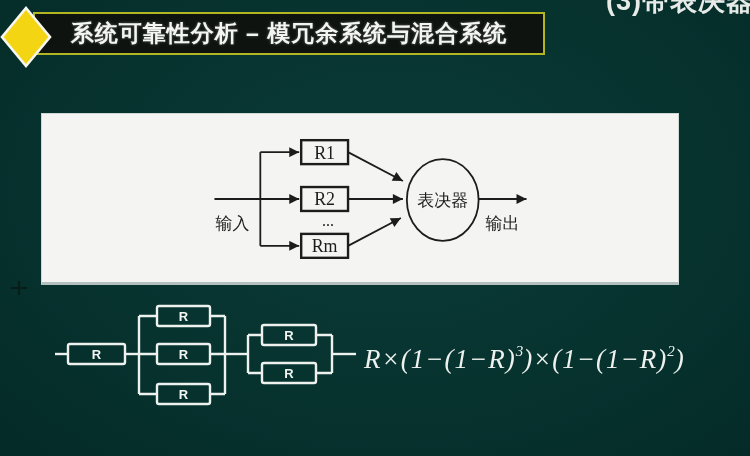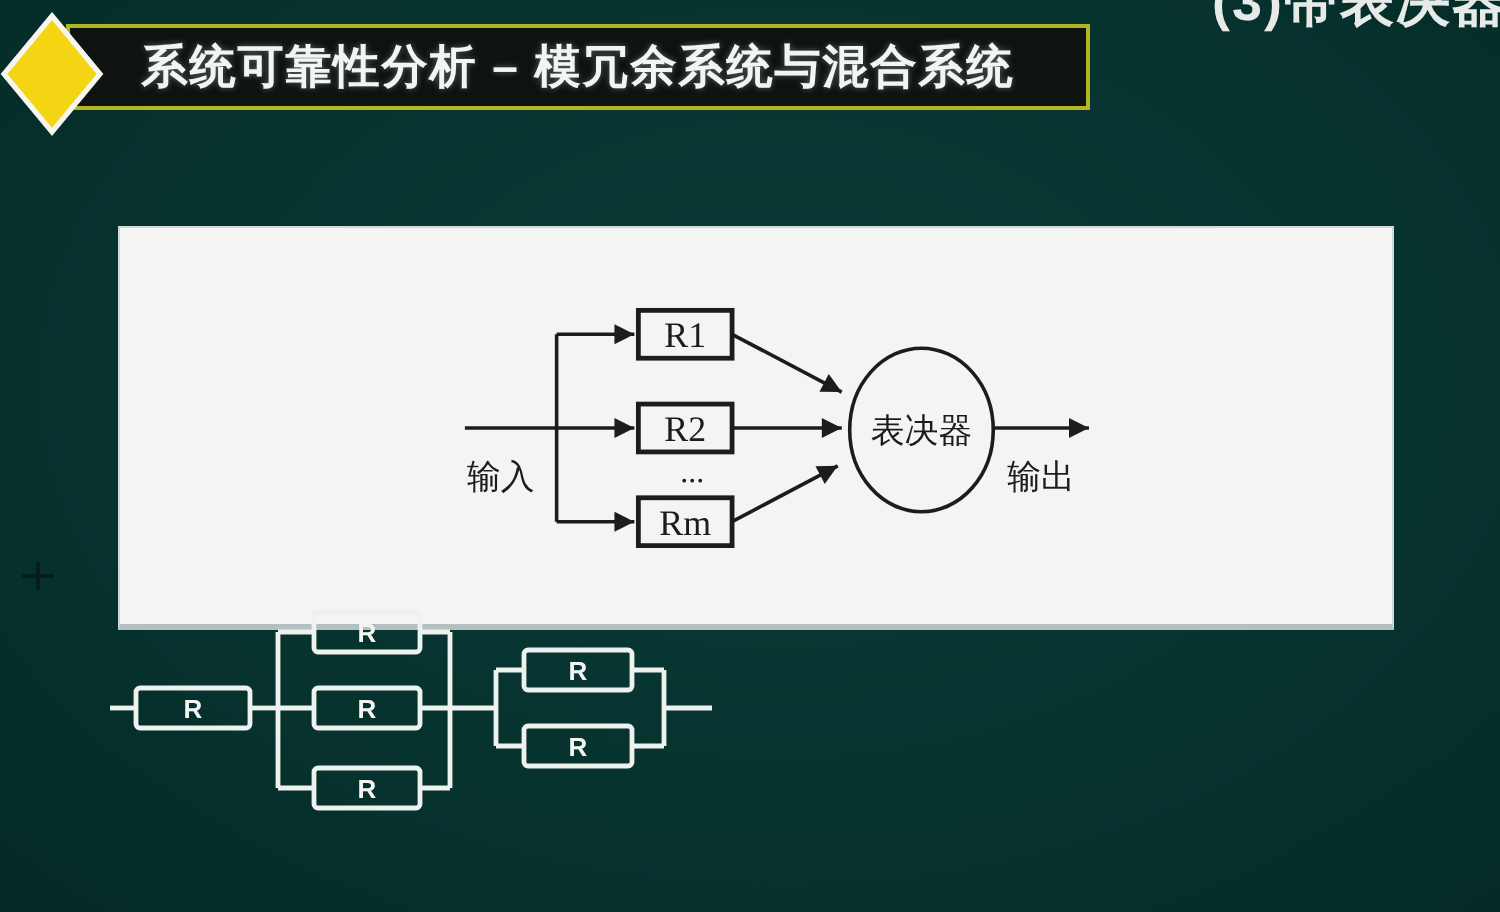--- a/index.html
+++ b/index.html
@@ -19,21 +19,21 @@
     background:#0e130f;border:2px solid #b2b622;box-sizing:border-box;
     display:flex;align-items:center;justify-content:center;
   }
   .banner .title{
     color:#f3f5f2;font-size:23px;font-weight:bold;letter-spacing:1px;
     text-shadow:0 0 3px rgba(255,255,255,.35);white-space:nowrap;
   }
   .diamond-wrap{position:absolute;left:0;top:4px;width:52px;height:66px;}
   
   .panel{
-    position:absolute;left:59px;top:113px;width:638px;height:202px;
+    position:absolute;left:41px;top:113px;width:638px;height:172px;
     background:#f4f5f3;box-sizing:border-box;
     border:1px solid #cfd8d5;border-bottom:3px solid #b4c0bf;
   }
   .panel svg{display:block;width:100%;height:100%;}
   .ink-line{stroke:#1c1c1c;stroke-width:1.8;fill:none;}
   .ink-box{stroke:#1c1c1c;stroke-width:2.4;fill:#f4f5f3;}
   .ink-text{fill:#1c1c1c;font-family:"Liberation Serif",serif;}
   
   .rbd{position:absolute;left:40px;top:295px;width:330px;height:125px;}
   .wire{stroke:#edf2ef;stroke-width:2.4;fill:none;}
@@ -131,16 +131,19 @@
     <path class="wire" d="M208,40 H222 M208,78 H222"></path>
     <rect class="wbox" x="222" y="30" width="54" height="20"></rect>
     <rect class="wbox" x="222" y="68" width="54" height="20"></rect>
     <text class="wtext" x="249" y="45">R</text>
     <text class="wtext" x="249" y="83">R</text>
     <path class="wire" d="M276,40 H292 M276,78 H292"></path>
     <path class="wire" d="M292,40 V78"></path>
     <path class="wire" d="M292,59 H316"></path>
   </svg>
 
+  <div class="formula">
+    <span>R×(1−(1−R)</span><sup>3</sup><span>)×(1−(1−R)</span><sup>2</sup><span>)</span>
+  </div>
 
   <div class="crosshair"></div>
 
 </div>
 
 </body></html>

